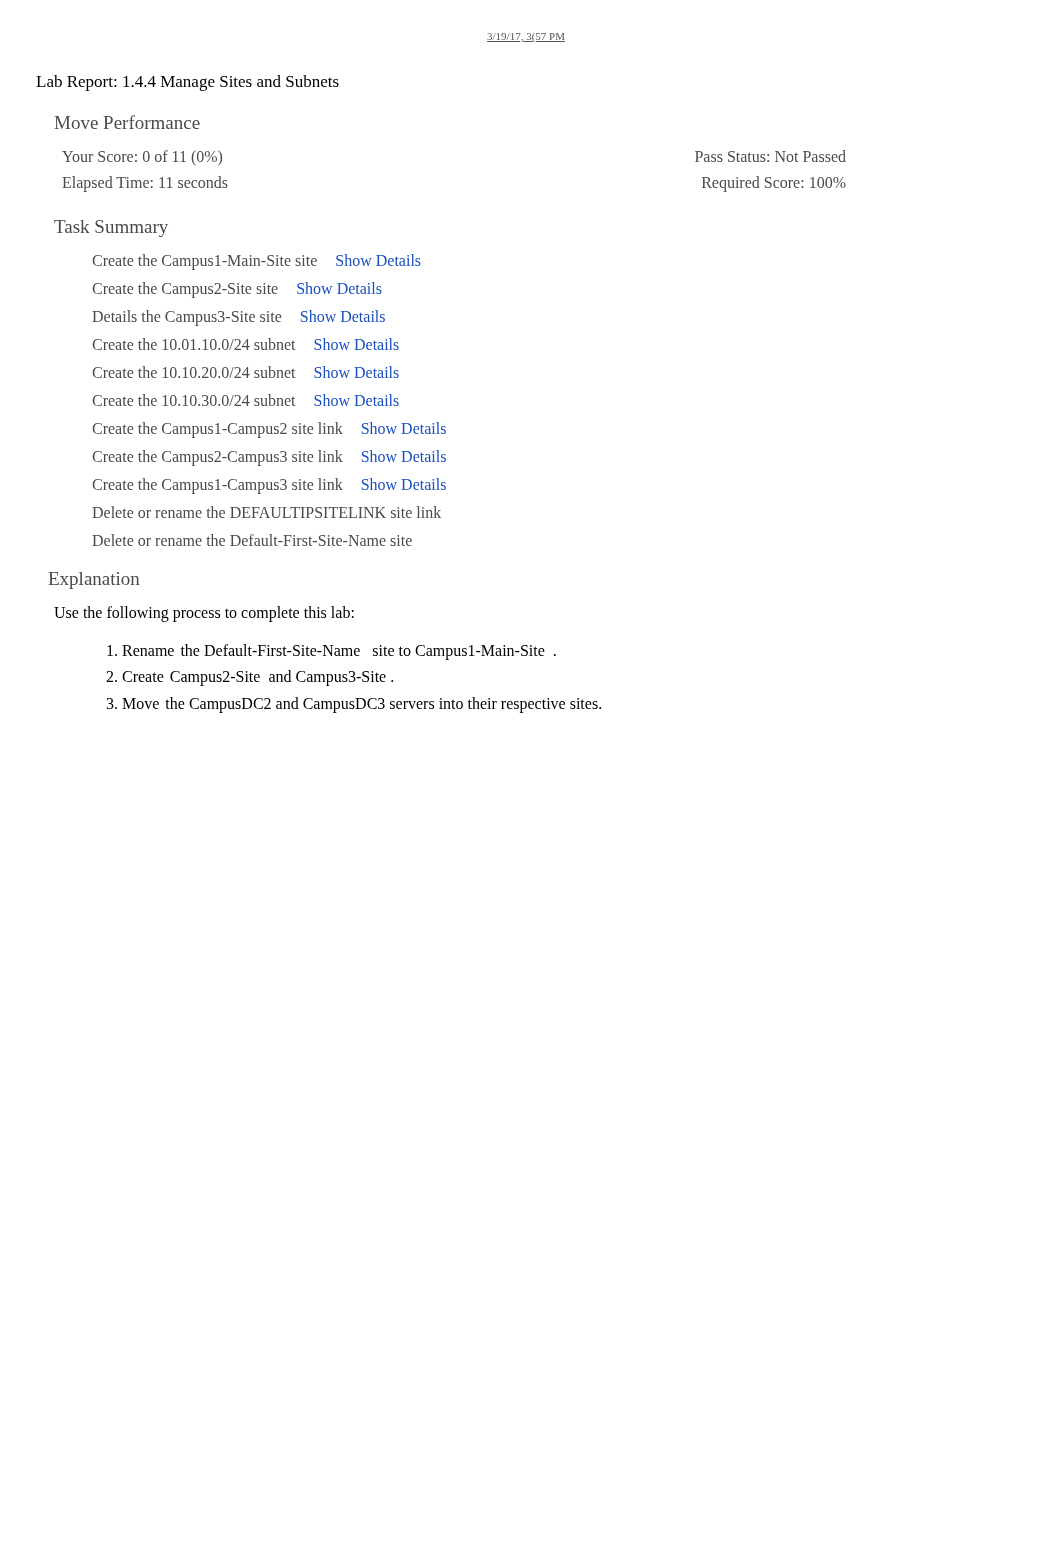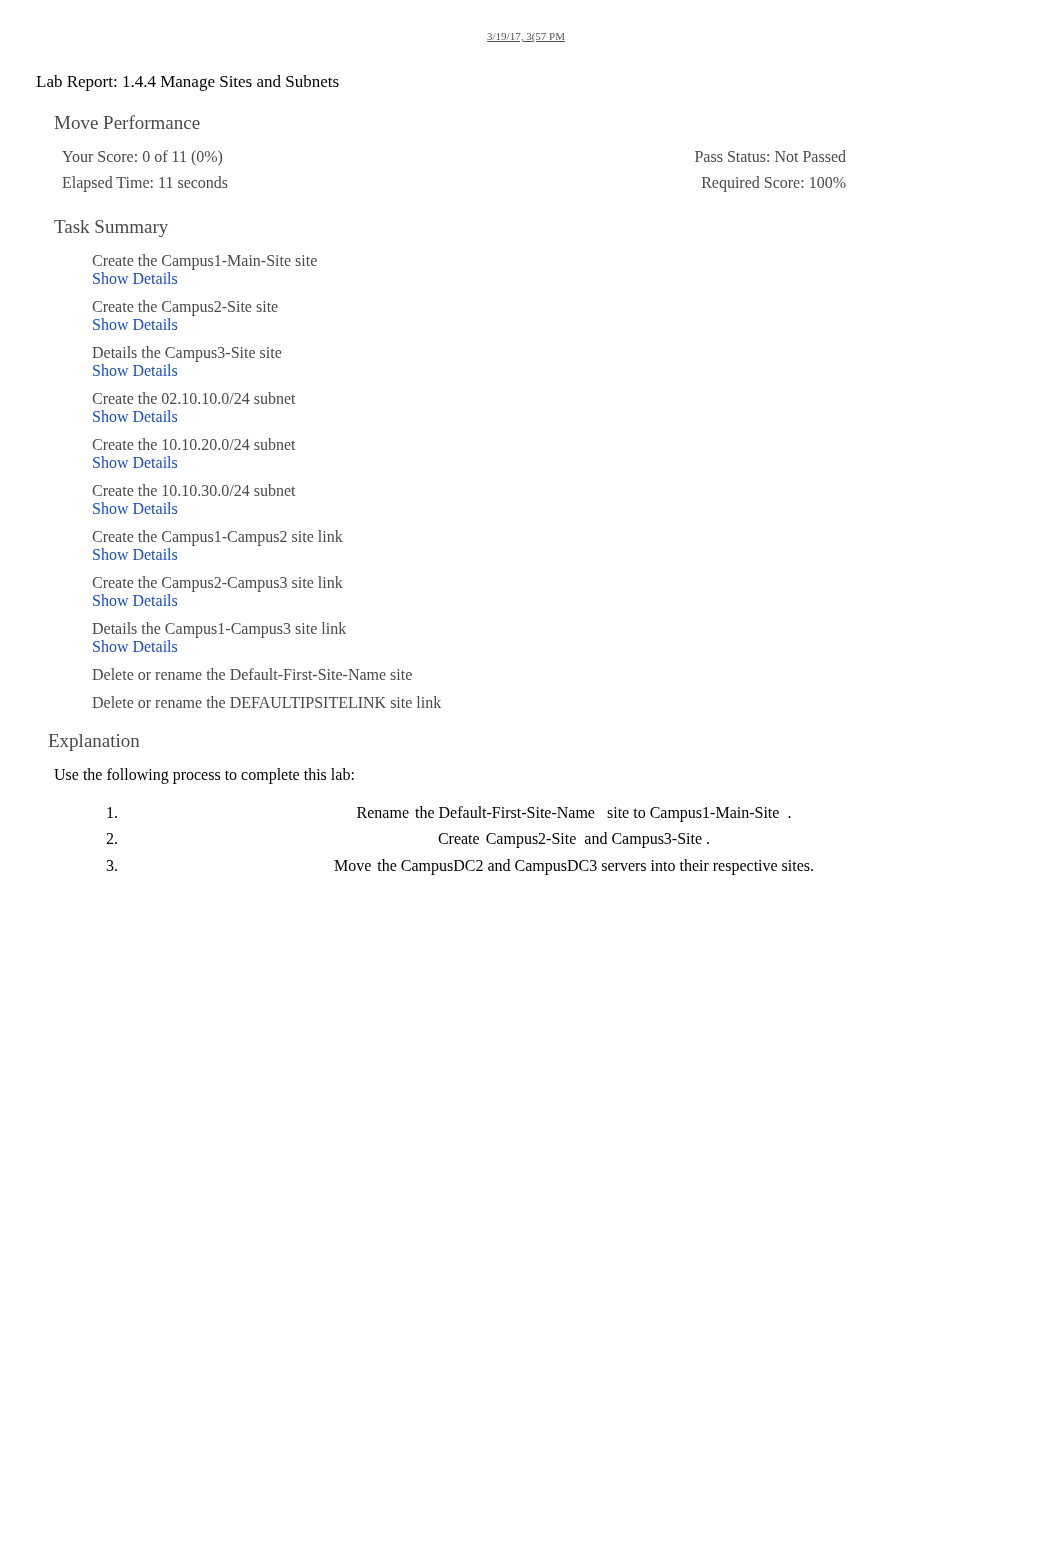--- a/index.html
+++ b/index.html
@@ -45,24 +45,24 @@
       margin-bottom: 8px;
       padding-right: 180px;
       margin-left: 8px;
     }
     .task-list {
       margin-left: 56px;
       margin-bottom: 18px;
     }
     .task-item {
       display: flex;
-      align-items: flex-start;
+      align-items: flex-end;
+      gap: 18px;
       margin-bottom: 10px;
       font-size: 16px;
-      flex-direction: column;
     }
     .task-text {
       color: #4a4a4a;
     }
     .show-details {
       color: #1a4fbf;
       cursor: pointer;
     }
     .explanation-heading {
       font-size: 19px;
@@ -73,21 +73,20 @@
     .explanation-intro {
       font-size: 16px;
       color: #000;
       margin-left: 18px;
       margin-bottom: 18px;
     }
     .explanation-list {
       margin-left: 86px;
       font-size: 16px;
       color: #000;
-      text-align: center;
     }
     .explanation-list li {
       margin-bottom: 4px;
       line-height: 1.4;
     }
     .step-prefix {
       margin-right: 2px;
     }
   </style>
 </head>
@@ -119,48 +118,48 @@
   </div>
   <div class="task-item">
     <span class="task-text">Create the Campus2-Site site</span>
     <span class="show-details">Show Details</span>
   </div>
   <div class="task-item">
     <span class="task-text">Details the Campus3-Site site</span>
     <span class="show-details">Show Details</span>
   </div>
   <div class="task-item">
-    <span class="task-text">Create the 02.10.10.0/24 subnet</span>
+    <span class="task-text">Create the 10.01.10.0/24 subnet</span>
     <span class="show-details">Show Details</span>
   </div>
   <div class="task-item">
     <span class="task-text">Create the 10.10.20.0/24 subnet</span>
     <span class="show-details">Show Details</span>
   </div>
   <div class="task-item">
     <span class="task-text">Create the 10.10.30.0/24 subnet</span>
     <span class="show-details">Show Details</span>
   </div>
   <div class="task-item">
     <span class="task-text">Create the Campus1-Campus2 site link</span>
     <span class="show-details">Show Details</span>
   </div>
   <div class="task-item">
     <span class="task-text">Create the Campus2-Campus3 site link</span>
     <span class="show-details">Show Details</span>
   </div>
   <div class="task-item">
-    <span class="task-text">Details the Campus1-Campus3 site link</span>
+    <span class="task-text">Create the Campus1-Campus3 site link</span>
     <span class="show-details">Show Details</span>
   </div>
   <div class="task-item">
-    <span class="task-text">Delete or rename the Default-First-Site-Name site</span>
+    <span class="task-text">Delete or rename the DEFAULTIPSITELINK site link</span>
   </div>
   <div class="task-item">
-    <span class="task-text">Delete or rename the DEFAULTIPSITELINK site link</span>
+    <span class="task-text">Delete or rename the Default-First-Site-Name site</span>
   </div>
 </div>
 
 <div class="explanation-heading">Explanation</div>
 
 <div class="explanation-intro">Use the following process to complete this lab:</div>
 
 <ol class="explanation-list">
   <li>
     <span class="step-prefix"> Rename </span><span>the Default-First-Site-Name&nbsp;&nbsp; site to Campus1-Main-Site&nbsp; .</span>

